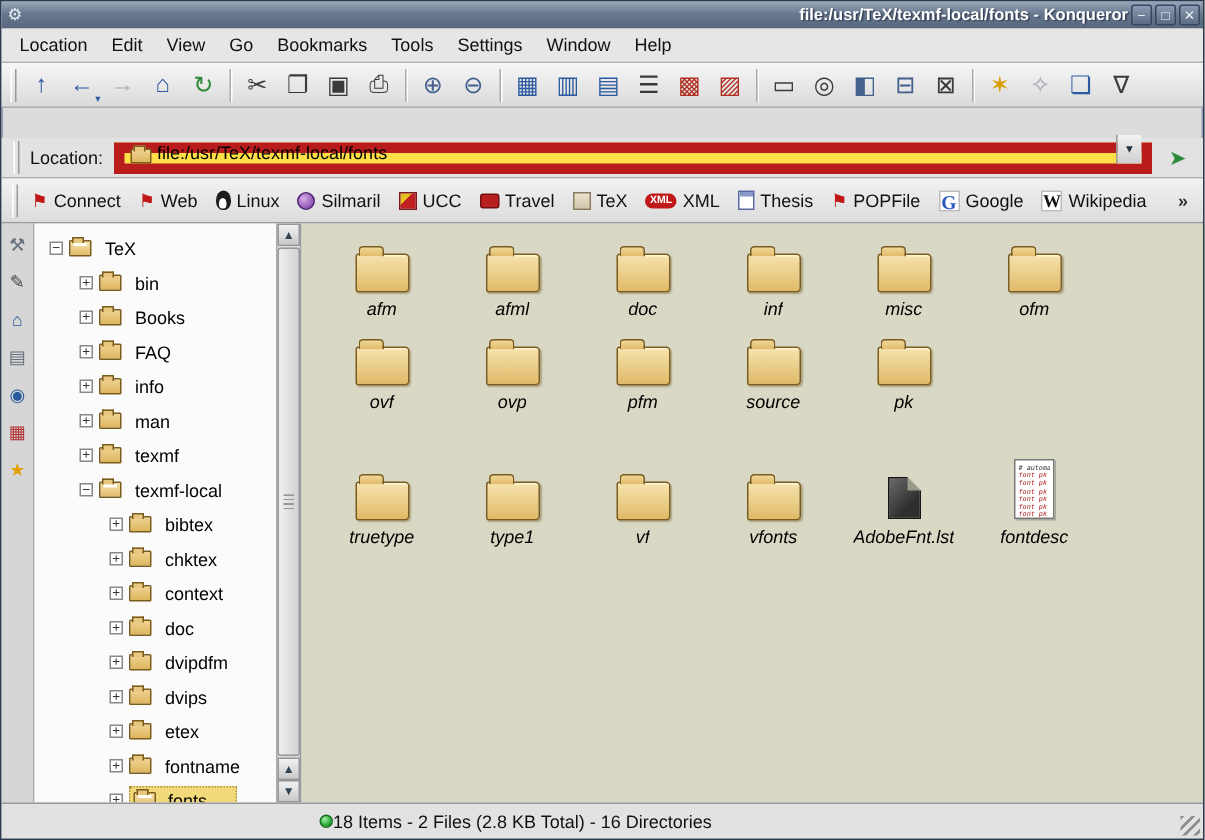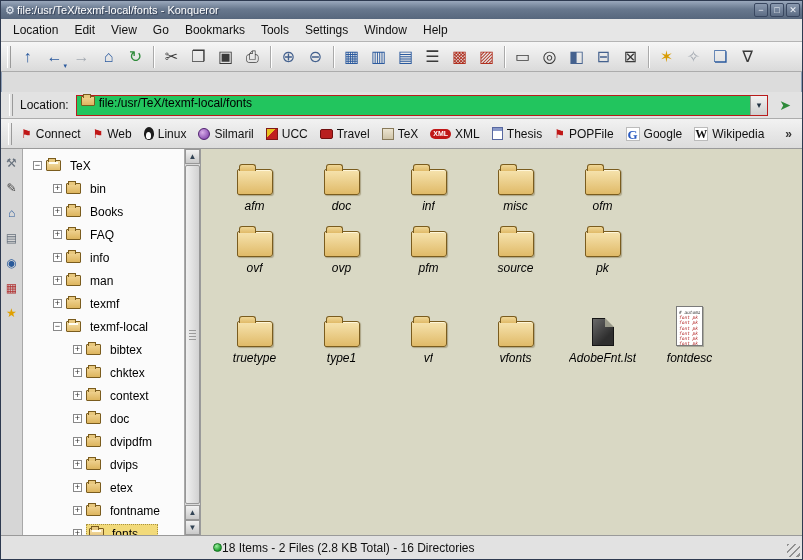--- a/index.html
+++ b/index.html
@@ -5,21 +5,21 @@
   * { box-sizing: border-box; margin: 0; padding: 0; }
   body { background: #555; font-family: "Liberation Sans", sans-serif; }
   .window { position: relative; width: 803px; height: 560px; background: #dcdcdc;
             border: 1px solid #2e3a50; box-shadow: inset 0 0 0 1px #8fa0b8;
             display: flex; flex-direction: column; overflow: hidden; user-select: none; }
 
   
   .titlebar { height: 18px; flex: none; display: flex; align-items: center;
               background: linear-gradient(180deg,#9aa8bc,#68788e 45%,#57677d); color: #fff; padding: 0 2px; }
   .tb-appicon { width: 14px; height: 14px; font-size: 11px; line-height: 14px; text-align: center; color: #e8eef6; }
-  .tb-title { flex: 1; text-align: left; font-weight: normal; font-size: 11px;
+  .tb-title { flex: 1; text-align: right; font-weight: bold; font-size: 11px;
               text-shadow: 1px 1px 1px #2e3a50; }
   .tb-btn { width: 14px; height: 14px; margin-left: 2px; border: 1px solid #394760; border-radius: 2px;
             background: linear-gradient(#8b9ab0,#5c6c84); color: #eef2f8; font-size: 9px; line-height: 12px;
             text-align: center; }
 
   
   .menubar { height: 23px; flex: none; background: #e6e6e6; border-bottom: 1px solid #b4b4b4;
              display: flex; align-items: center; padding-left: 4px; font-size: 12px; color: #111; }
   .menu-item { padding: 3px 8px; }
 
@@ -32,21 +32,21 @@
   .tsep { width: 1px; height: 22px; background: #aaa; margin: 0 4px; box-shadow: 1px 0 0 #fff; }
   .c-blue { color: #2b5a9e; } .c-slate { color: #44618e; } .c-green { color: #2e8b3a; }
   .c-dark { color: #3a3a3a; } .c-red { color: #b03020; } .c-gold { color: #d89b00; }
   .c-dis { color: #a4aab2; }
   .dd { position: absolute; right: 0; bottom: -1px; font-size: 7px; color: #2b5a9e; }
 
   
   .locrow { height: 27px; flex: none; background: #e2e2e2; border-bottom: 1px solid #acacac;
             display: flex; align-items: center; padding: 0 5px; font-size: 12px; color: #111; margin-top: 20px; }
   .loc-label { margin: 0 7px 0 4px; }
-  .loc-field { flex: 1; height: 21px; background: #22c55e; border: 1px solid #b91c1c; display: flex; align-items: flex-start; }
+  .loc-field { flex: 1; height: 21px; background: #fde047; border: 7px solid #b91c1c; display: flex; align-items: flex-end; }
   .mini-folder { width: 14px; height: 10px; margin: 0 4px; position: relative; flex: none;
                  background: linear-gradient(#f0d392,#ddb55e); border: 1px solid #7a5c1e; border-radius: 1px; }
   .mini-folder::before { content: ""; position: absolute; top: -3px; left: 1px; width: 6px; height: 3px;
                  background: #e8c87e; border: 1px solid #7a5c1e; border-bottom: none; }
   .loc-input { flex: 1; border: none; outline: none; background: transparent; font-size: 12px;
                font-family: "Liberation Sans", sans-serif; color: #000; }
   .combo-arrow { width: 17px; height: 19px; flex: none; background: linear-gradient(#f2f2f2,#cfcfcf);
                  border-left: 1px solid #999; text-align: center; font-size: 9px; line-height: 18px; color: #234; }
   .go-btn { width: 24px; height: 23px; margin-left: 5px; display: flex; align-items: center; justify-content: center;
             font-size: 14px; color: #2e8b3a; border: 1px solid transparent; border-radius: 2px; }
@@ -384,20 +384,26 @@
         <div class="cell">
             <div class="ibox">
               <div class="folder"></div>
             </div>
             <div class="ilabel">afm</div>
           </div>
         <div class="cell">
             <div class="ibox">
               <div class="folder"></div>
             </div>
+            <div class="ilabel">afml</div>
+          </div>
+        <div class="cell">
+            <div class="ibox">
+              <div class="folder"></div>
+            </div>
             <div class="ilabel">doc</div>
           </div>
         <div class="cell">
             <div class="ibox">
               <div class="folder"></div>
             </div>
             <div class="ilabel">inf</div>
           </div>
         <div class="cell">
             <div class="ibox">

